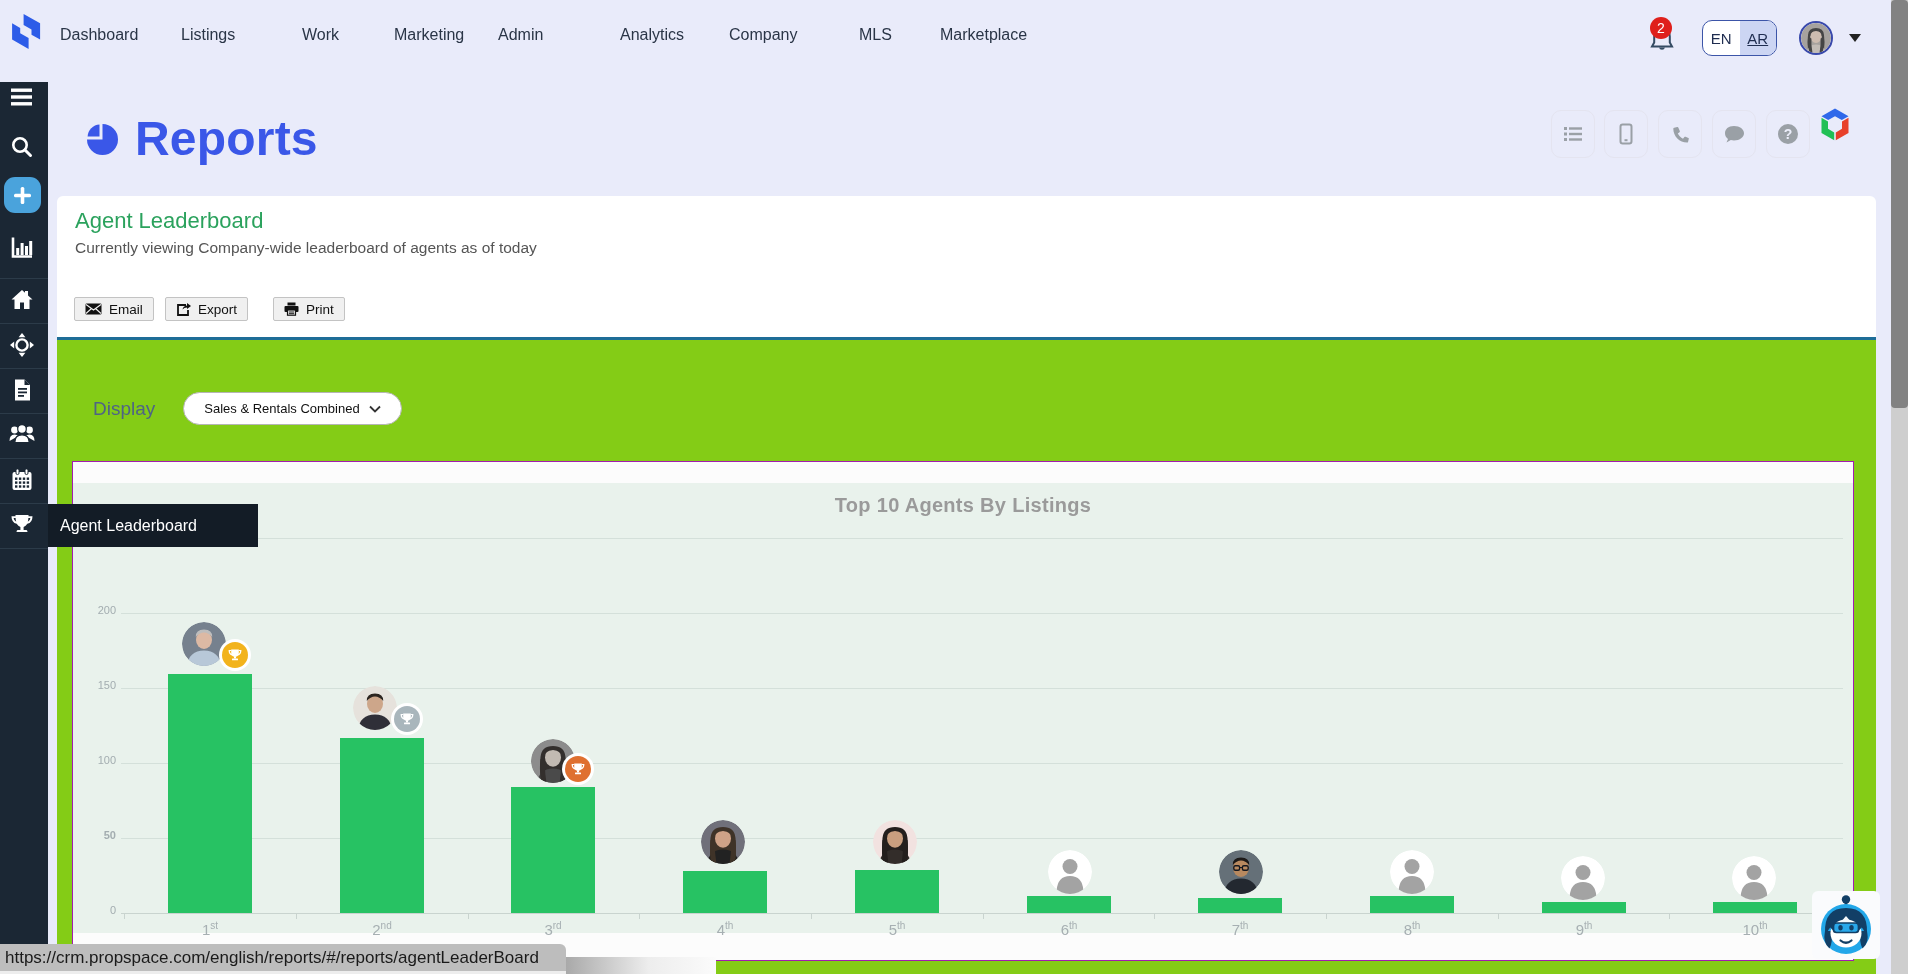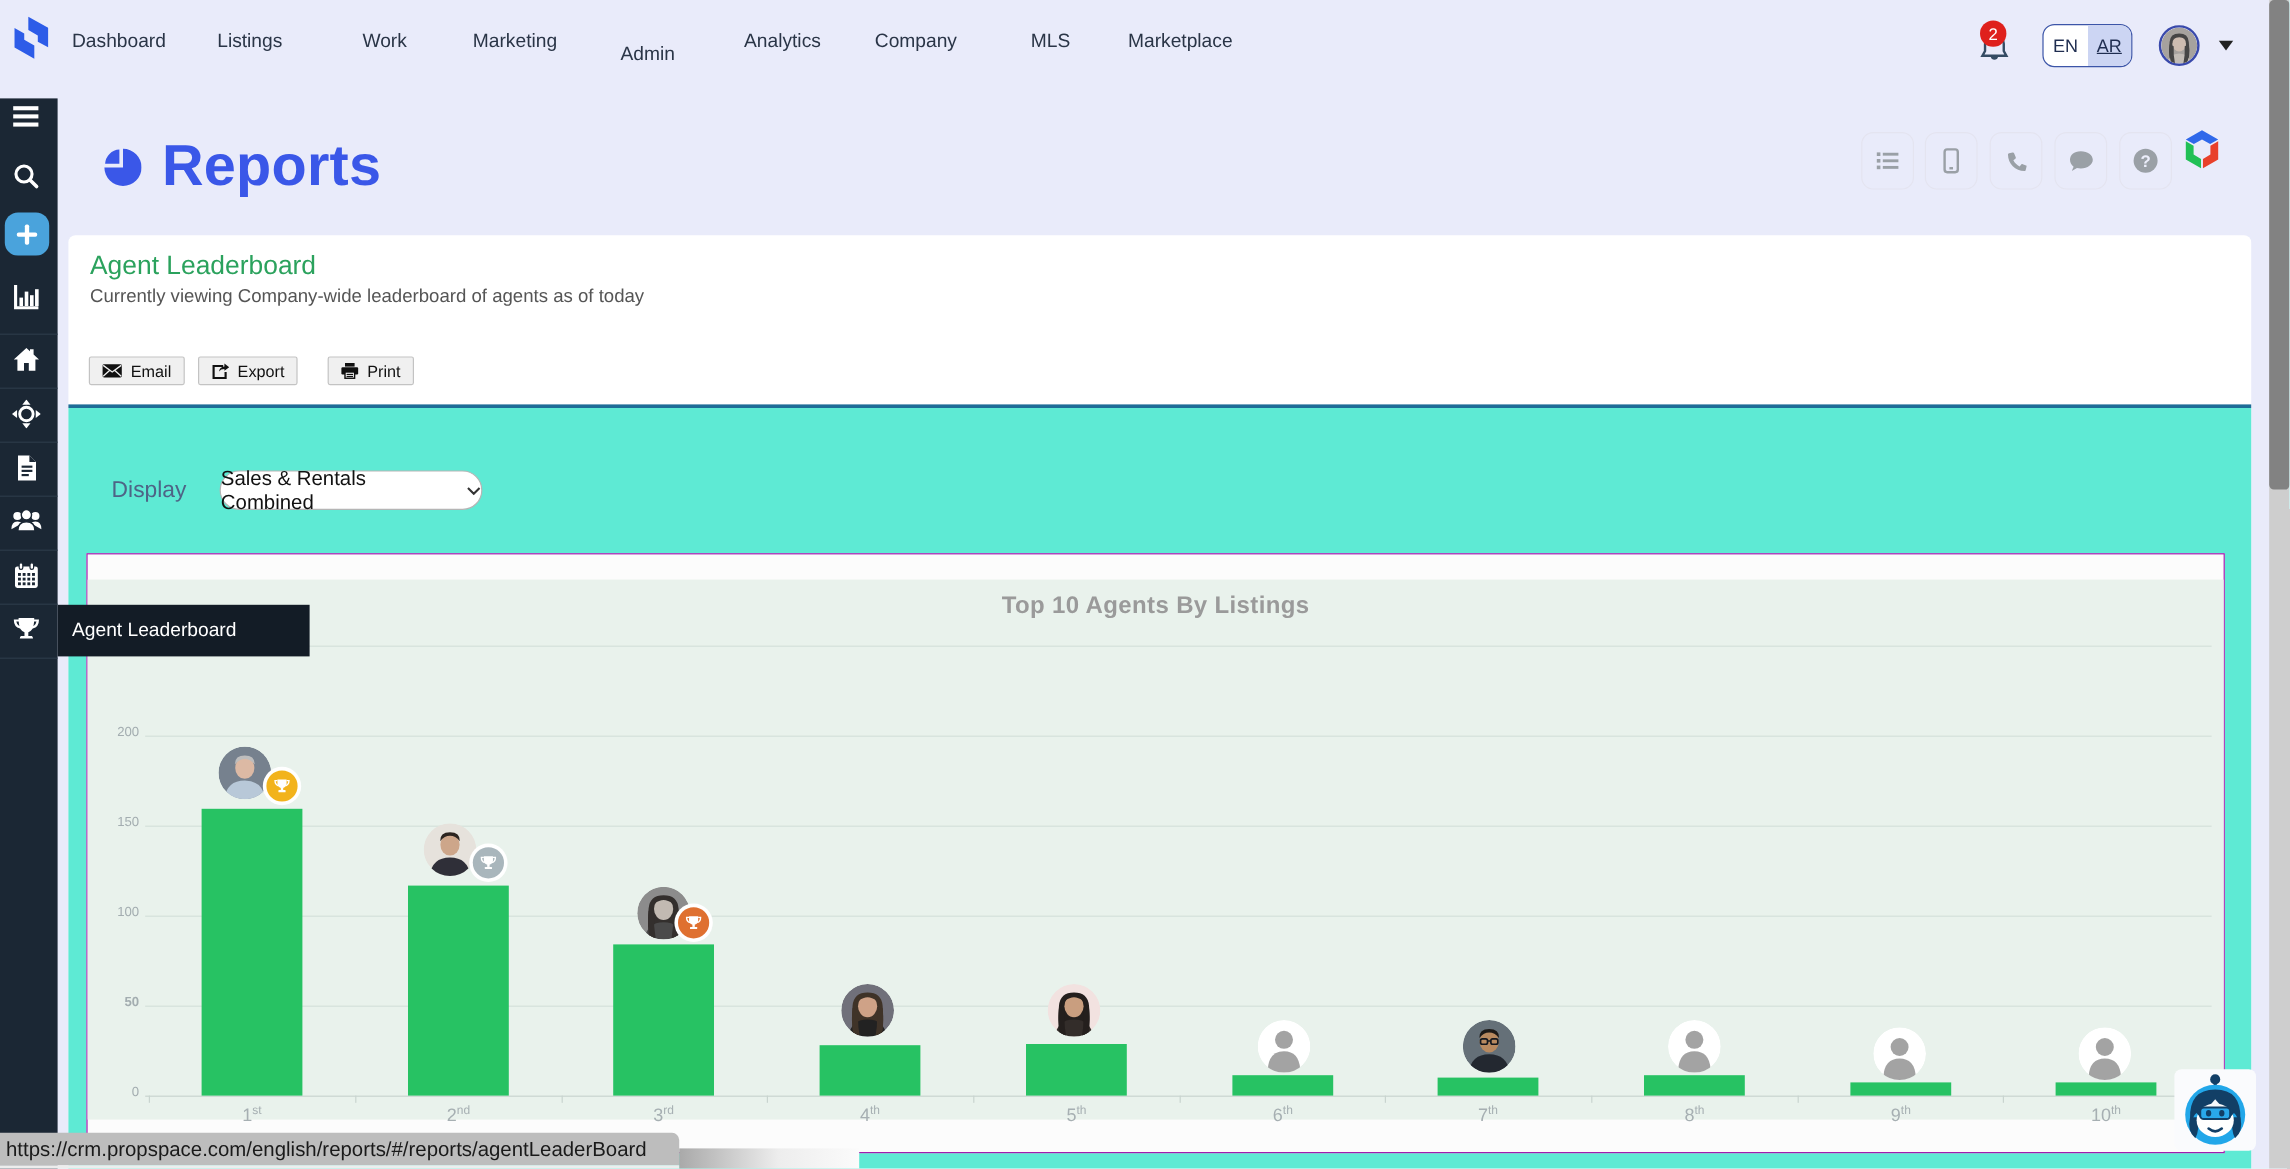--- a/index.html
+++ b/index.html
@@ -6,21 +6,21 @@
 body { font-family:"Liberation Sans",sans-serif; }
 #app { position:relative; width:1908px; height:974px; overflow:hidden; background:#e9ebfa; }
 .abs { position:absolute; }
 
 .navitem { position:absolute; top:26px; font-size:16px; color:#2a3547; }
 
 #sidebar { position:absolute; left:0; top:82px; width:48px; height:892px; background:#1b2734; }
 .sep { position:absolute; left:0; width:48px; height:1px; background:#2c3b49; }
 
 #card { position:absolute; left:57px; top:196px; width:1819px; height:778px; background:#fff; border-radius:6px 6px 0 0; }
-#sect2 { position:absolute; left:0; top:144px; width:1819px; height:634px; background:#5eead4; }
+#sect2 { position:absolute; left:0; top:144px; width:1819px; height:634px; background:#84cc16; }
 #divider { position:absolute; left:0; top:141px; width:1819px; height:3px; background:#1e6d97; }
 .btn { position:absolute; top:101px; height:24px; background:#f0f0f0; border:1px solid #c3c3c3; border-radius:2px; font-size:13.5px; color:#111; display:flex; align-items:center; gap:7px; padding:0 10px; }
 
 #chartbox { position:absolute; left:15px; top:121px; width:1782px; height:500px; background:#fcfcfc; border:1px solid #a21caf; }
 #plotbg { position:absolute; left:0px; top:21px; width:1780px; height:450px; background:#e9f2ec; }
 .gridline { position:absolute; height:1px; background:#d4e0da; }
 .ylab { position:absolute; width:40px; text-align:right; font-size:11px; color:#a3adb0; }
 .xlab { position:absolute; width:80px; text-align:center; font-size:15px; color:#a6afb2; }
 .xlab sup { font-size:10px; }
 .bar { position:absolute; background:#27c263; }
@@ -32,21 +32,21 @@
 .icobtn { position:absolute; top:110px; width:44px; height:48px; border:1px solid #e4e4f0; border-radius:10px; display:flex; align-items:center; justify-content:center; }
 </style>
 </head>
 <body>
 <div id="app">
 
   <span class="navitem" style="left:60px;">Dashboard</span>
   <span class="navitem" style="left:181px;">Listings</span>
   <span class="navitem" style="left:302px;">Work</span>
   <span class="navitem" style="left:394px;">Marketing</span>
-  <span class="navitem" style="left:517px;margin-top:11px;">Admin</span>
+  <span class="navitem" style="left:498px;">Admin</span>
   <span class="navitem" style="left:620px;">Analytics</span>
   <span class="navitem" style="left:729px;">Company</span>
   <span class="navitem" style="left:859px;">MLS</span>
   <span class="navitem" style="left:940px;">Marketplace</span>
   <div id="logo" class="abs" style="left:8px; top:10px;"><svg width="34" height="42" viewBox="0 0 34 42">
 <polygon points="15.6,4.0 32.1,13.2 32.1,29.4 23.5,24.7 23.5,19.5 15.6,14.9" fill="#2d5ce8"></polygon>
 <polygon points="20.6,38.9 4.1,29.6 4.1,13.3 12.2,18.0 12.2,23.2 20.6,27.9" fill="#2d5ce8"></polygon>
 </svg></div>
 
 <svg class="abs" style="left:1647px;top:22px;" width="30" height="32" viewBox="0 0 30 32">
@@ -208,21 +208,21 @@
     <div class="btn" style="left:216px;" id="btn-print"><svg width="15" height="14" viewBox="0 0 15 14">
           <rect x="3.5" y="0.5" width="8" height="3" fill="#111"></rect>
           <rect x="0.5" y="4" width="14" height="6" rx="1" fill="#111"></rect>
           <rect x="3.5" y="8" width="8" height="5.2" fill="#fff" stroke="#111" stroke-width="1.2"></rect>
           <rect x="4.8" y="9.5" width="5.4" height="1" fill="#111"></rect>
           <rect x="4.8" y="11.2" width="5.4" height="1" fill="#111"></rect>
         </svg>Print</div>
     <div id="divider"></div>
     <div id="sect2">
       <div style="position:absolute; left:36px; top:58px; font-size:19px; color:#4e6486;">Display</div>
-      <div style="position:absolute; left:126px; top:52px; width:219px; height:33px; background:#fff; border:1px solid #b5b5b5; border-radius:17px; display:flex; align-items:center; justify-content:center; gap:9px; font-size:17px; color:#111;">Sales &amp; Rentals Combined <svg width="12" height="8" viewBox="0 0 12 8">
+      <div style="position:absolute; left:126px; top:52px; width:219px; height:33px; background:#fff; border:1px solid #b5b5b5; border-radius:17px; display:flex; align-items:center; justify-content:center; gap:9px; font-size:13px; color:#111;">Sales &amp; Rentals Combined <svg width="12" height="8" viewBox="0 0 12 8">
             <path d="M1 1.5 L6 6.5 L11 1.5" fill="none" stroke="#333" stroke-width="1.8"></path>
           </svg></div>
       <div id="chartbox">
         <div id="plotbg"></div>
         <div id="charttitle" style="position:absolute; left:0; top:32px; width:1780px; text-align:center; font-size:20px; font-weight:bold; color:#9a9a9a; letter-spacing:0.3px;">Top 10 Agents By Listings</div>
         <div id="chartinner">
 <div class="gridline" style="left:48px;top:76px;width:1722px;"></div>
 <div class="gridline" style="left:48px;top:151px;width:1722px;"></div>
 <div class="gridline" style="left:48px;top:226px;width:1722px;"></div>
 <div class="gridline" style="left:48px;top:301px;width:1722px;"></div>

